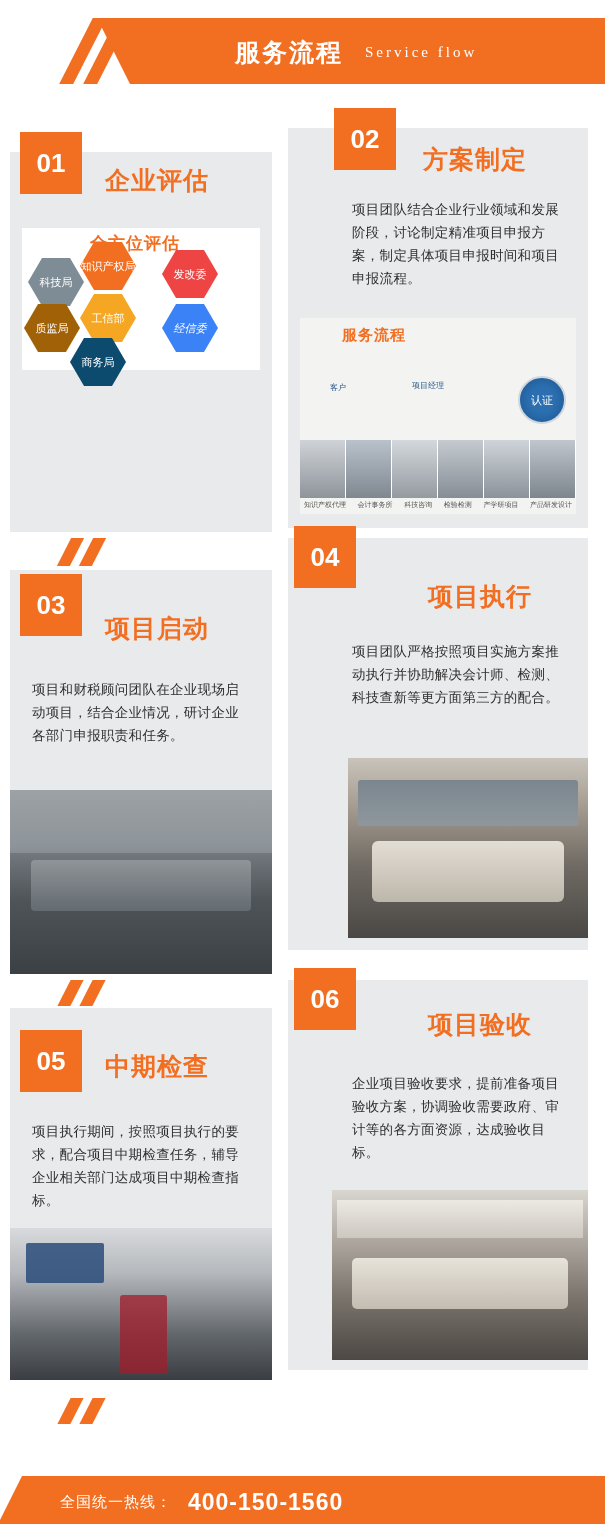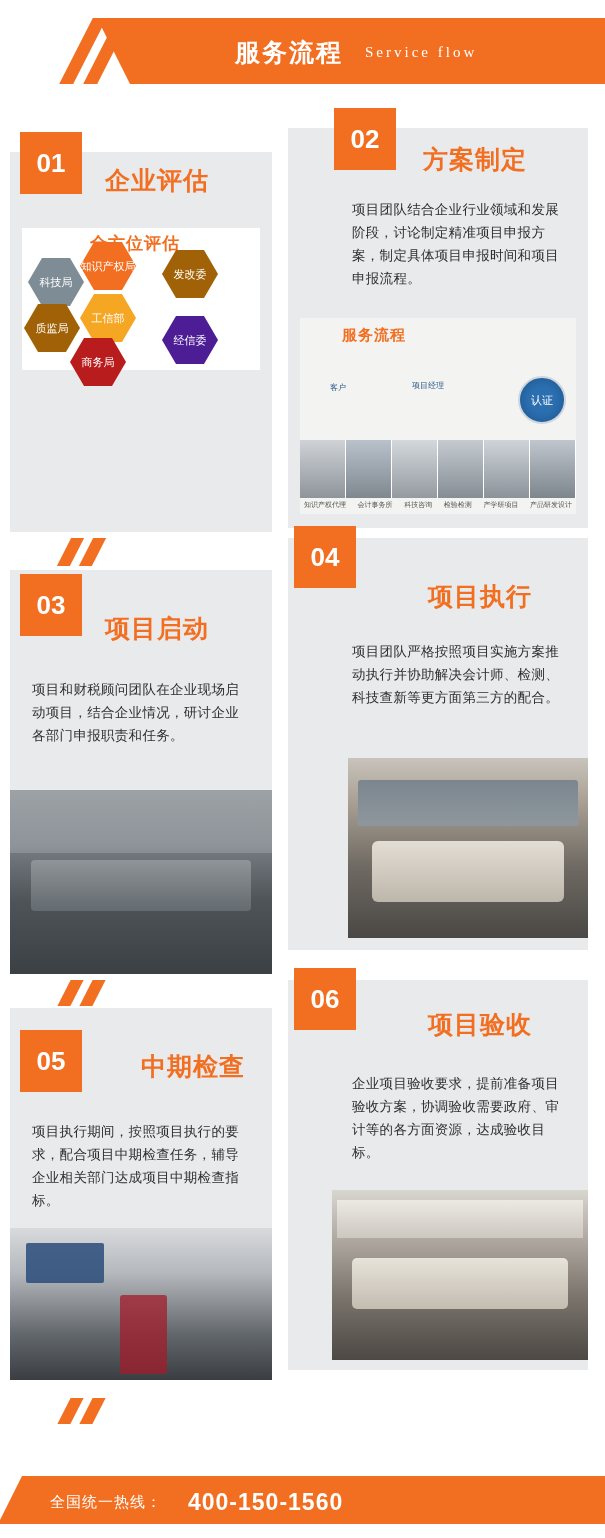--- a/index.html
+++ b/index.html
@@ -71,21 +71,21 @@
   #card3 .badge{left:10px;top:4px;}
   #card3 .card-title{left:95px;top:42px;}
   #card3 .card-body{left:22px;top:108px;width:218px;}
 
   #card4{left:288px;top:538px;width:300px;height:412px;}
   #card4 .badge{left:6px;top:-12px;}
   #card4 .card-title{left:140px;top:42px;}
 
   #card5{left:10px;top:1008px;width:262px;height:372px;}
   #card5 .badge{left:10px;top:22px;}
-  #card5 .card-title{left:95px;top:42px;margin-left:36px;}
+  #card5 .card-title{left:95px;top:42px;}
   #card5 .card-body{left:22px;top:112px;width:220px;}
 
   #card6{left:288px;top:980px;width:300px;height:390px;}
   #card6 .badge{left:6px;top:-12px;}
   #card6 .card-title{left:140px;top:28px;}
 
   
   .strip{position:absolute;background:#f26f21;height:9px;}
   .diag{position:absolute;background:#f26f21;transform:skewX(-27deg);}
 
@@ -102,25 +102,25 @@
     letter-spacing:1px;
   }
   .hex{
     position:absolute;width:56px;height:48px;color:#fff;font-size:11px;
     display:flex;align-items:center;justify-content:center;text-align:center;
     clip-path:polygon(25% 0%,75% 0%,100% 50%,75% 100%,25% 100%,0% 50%);
     line-height:13px;
   }
   .h1{left:6px;top:30px;background:#7e8c95;}
   .h2{left:58px;top:14px;background:#f26f21;}
-  .h3{left:140px;top:22px;background:#a16207;}
+  .h3{left:140px;top:22px;background:#ef4444;}
   .h4{left:2px;top:76px;background:#a16207;}
   .h5{left:58px;top:66px;background:#f5a623;}
-  .h6{left:140px;top:88px;background:#4c1d95;}
-  .h8{left:48px;top:110px;background:#b91c1c;text-align:right;}
+  .h6{left:140px;top:76px;background:#3b82f6;font-style:italic;}
+  .h8{left:48px;top:110px;background:#0c4a6e;text-align:right;}
 
   
   .diagram{
     position:absolute;left:300px;top:318px;width:276px;height:196px;
     background:#f3f3f1;overflow:hidden;
   }
   .diag-title{
     position:absolute;left:42px;top:8px;color:#f26f21;font-size:15px;font-weight:bold;
     letter-spacing:1px;
   }
@@ -149,21 +149,21 @@
   }
   .footer-bar{
     position:absolute;left:22px;bottom:14px;width:583px;height:48px;
     background:#f26f21;
   }
   .footer-bar:before{
     content:"";position:absolute;left:-24px;top:0;width:0;height:0;
     border-bottom:48px solid #f26f21;border-left:24px solid transparent;
   }
   .footer-text{
-    position:absolute;left:50px;bottom:26px;color:#fff;font-size:15px;letter-spacing:1px;
+    position:absolute;left:60px;bottom:26px;color:#fff;font-size:15px;letter-spacing:1px;
   }
   .footer-phone{
     position:absolute;left:188px;bottom:22px;color:#fff;font-size:23px;font-weight:bold;
     letter-spacing:1px;
   }
 
   
   .ph-room{
     width:100%;height:100%;
     background:

